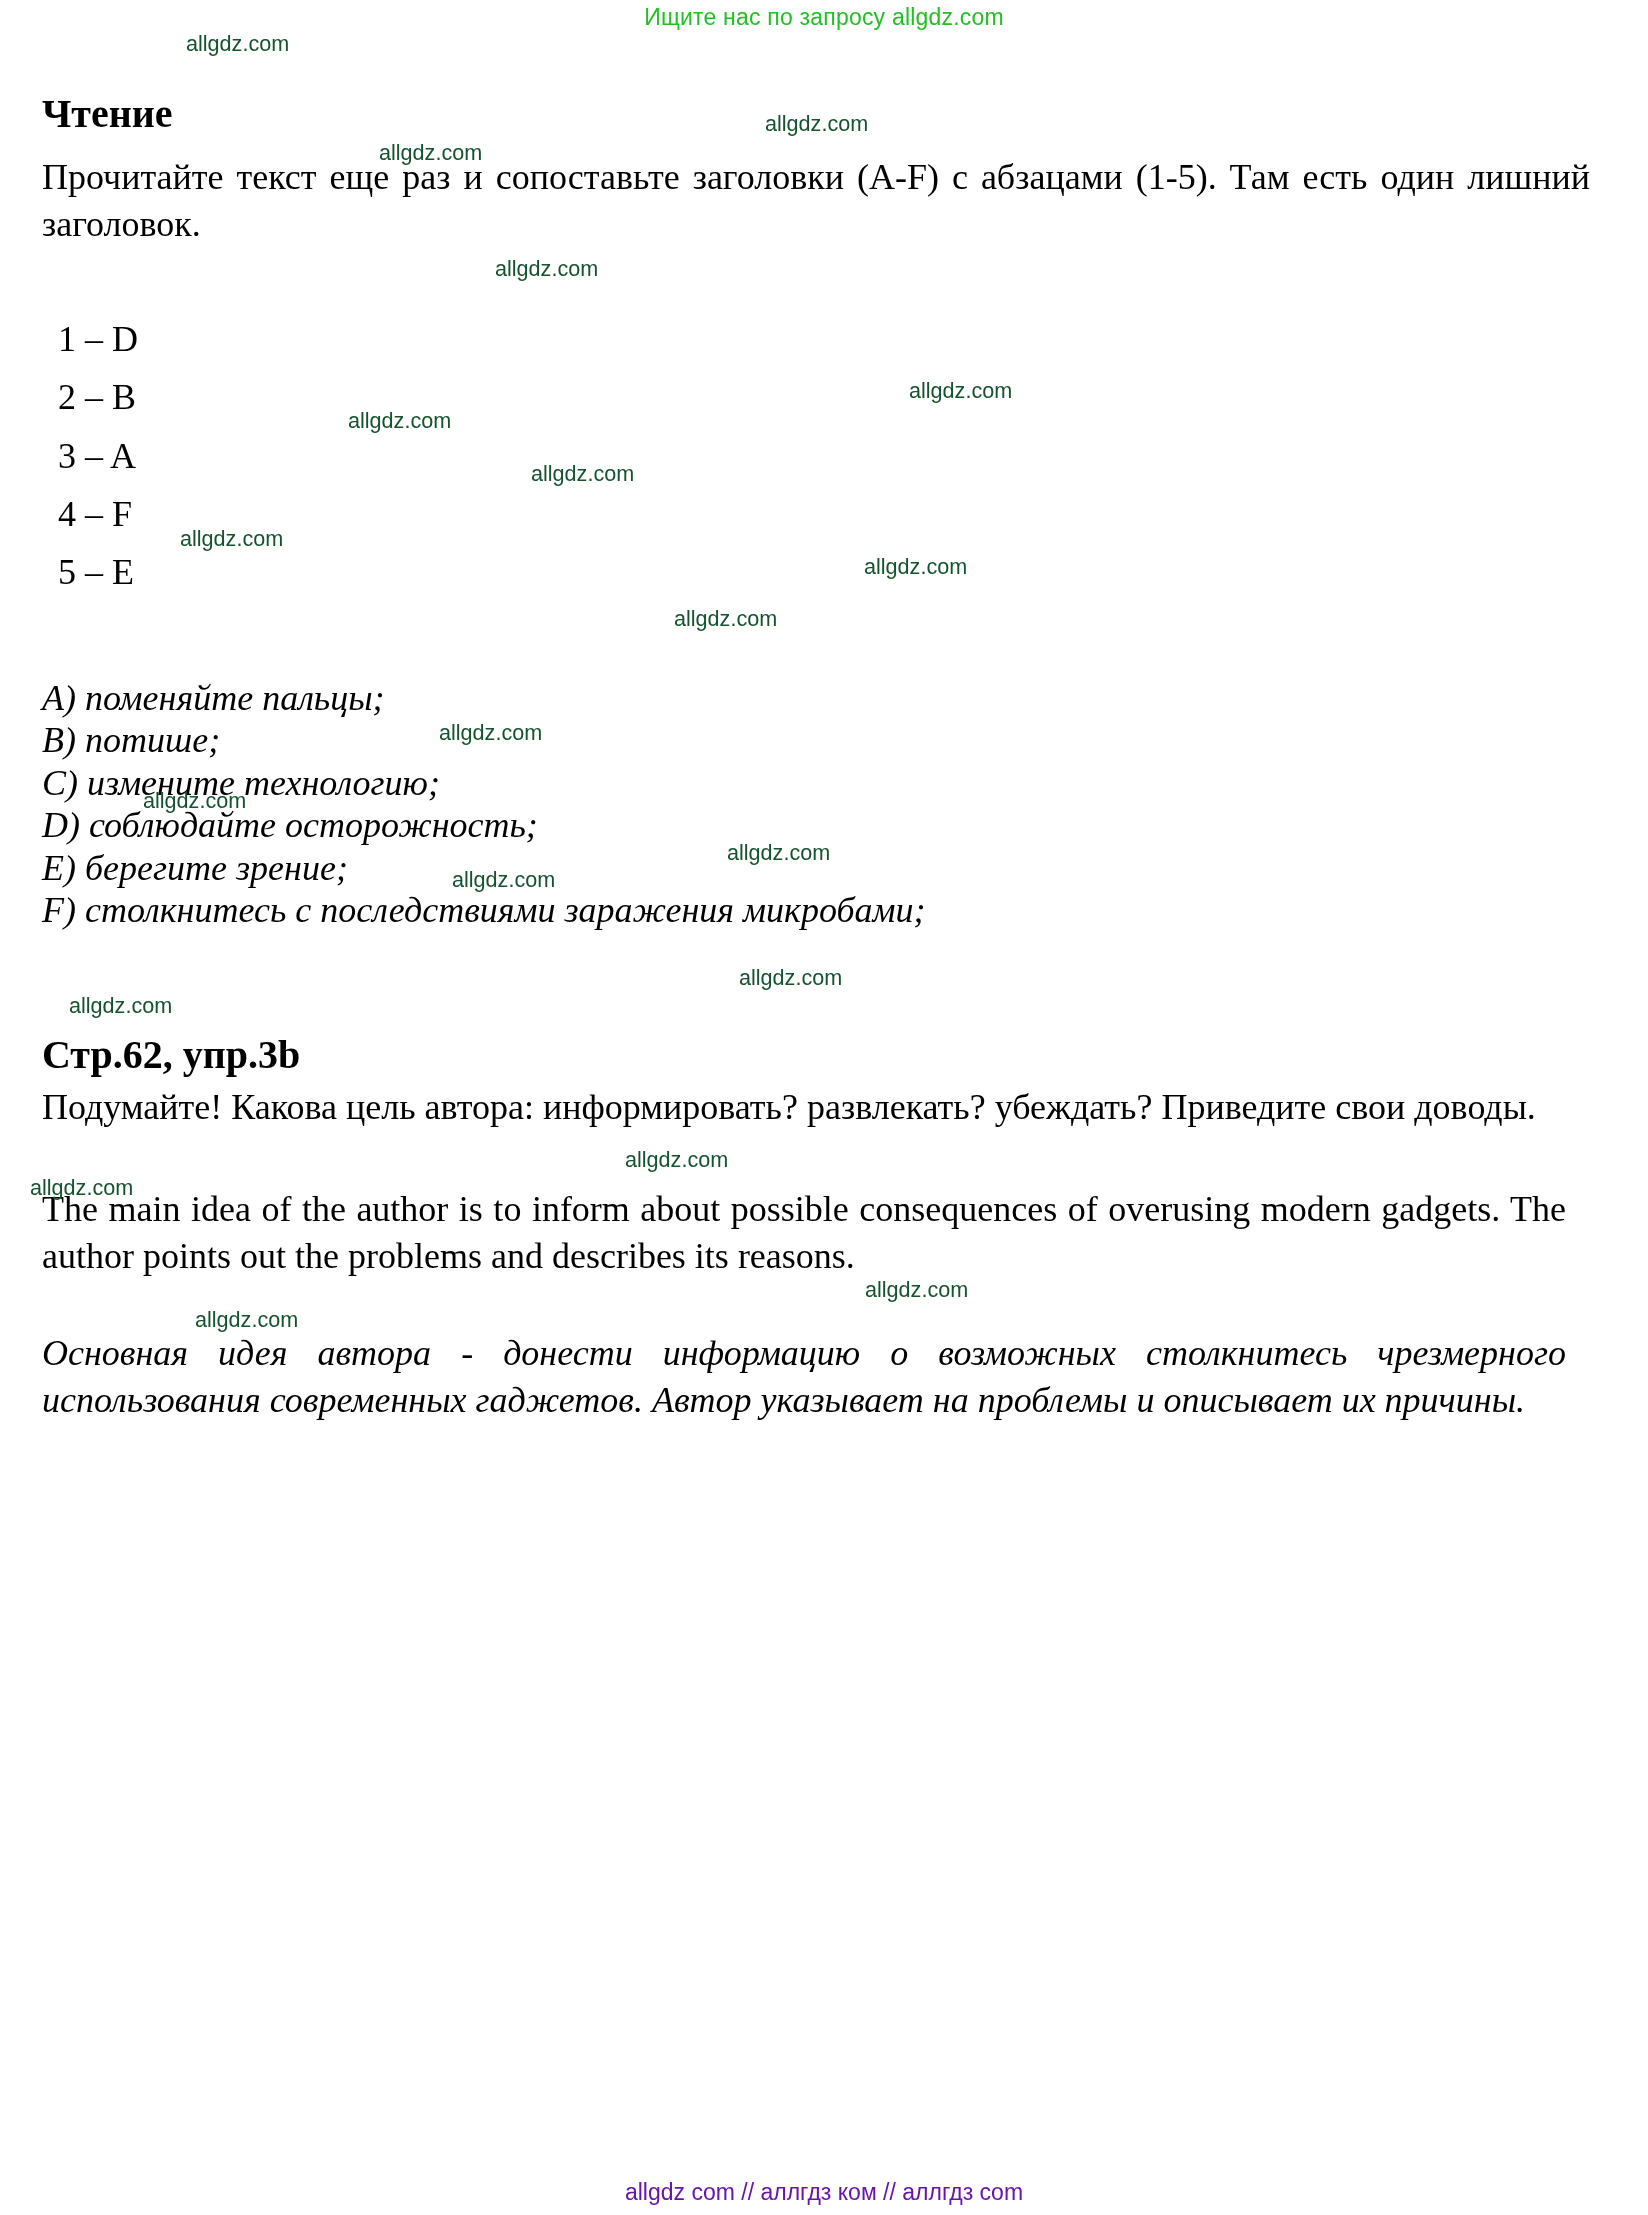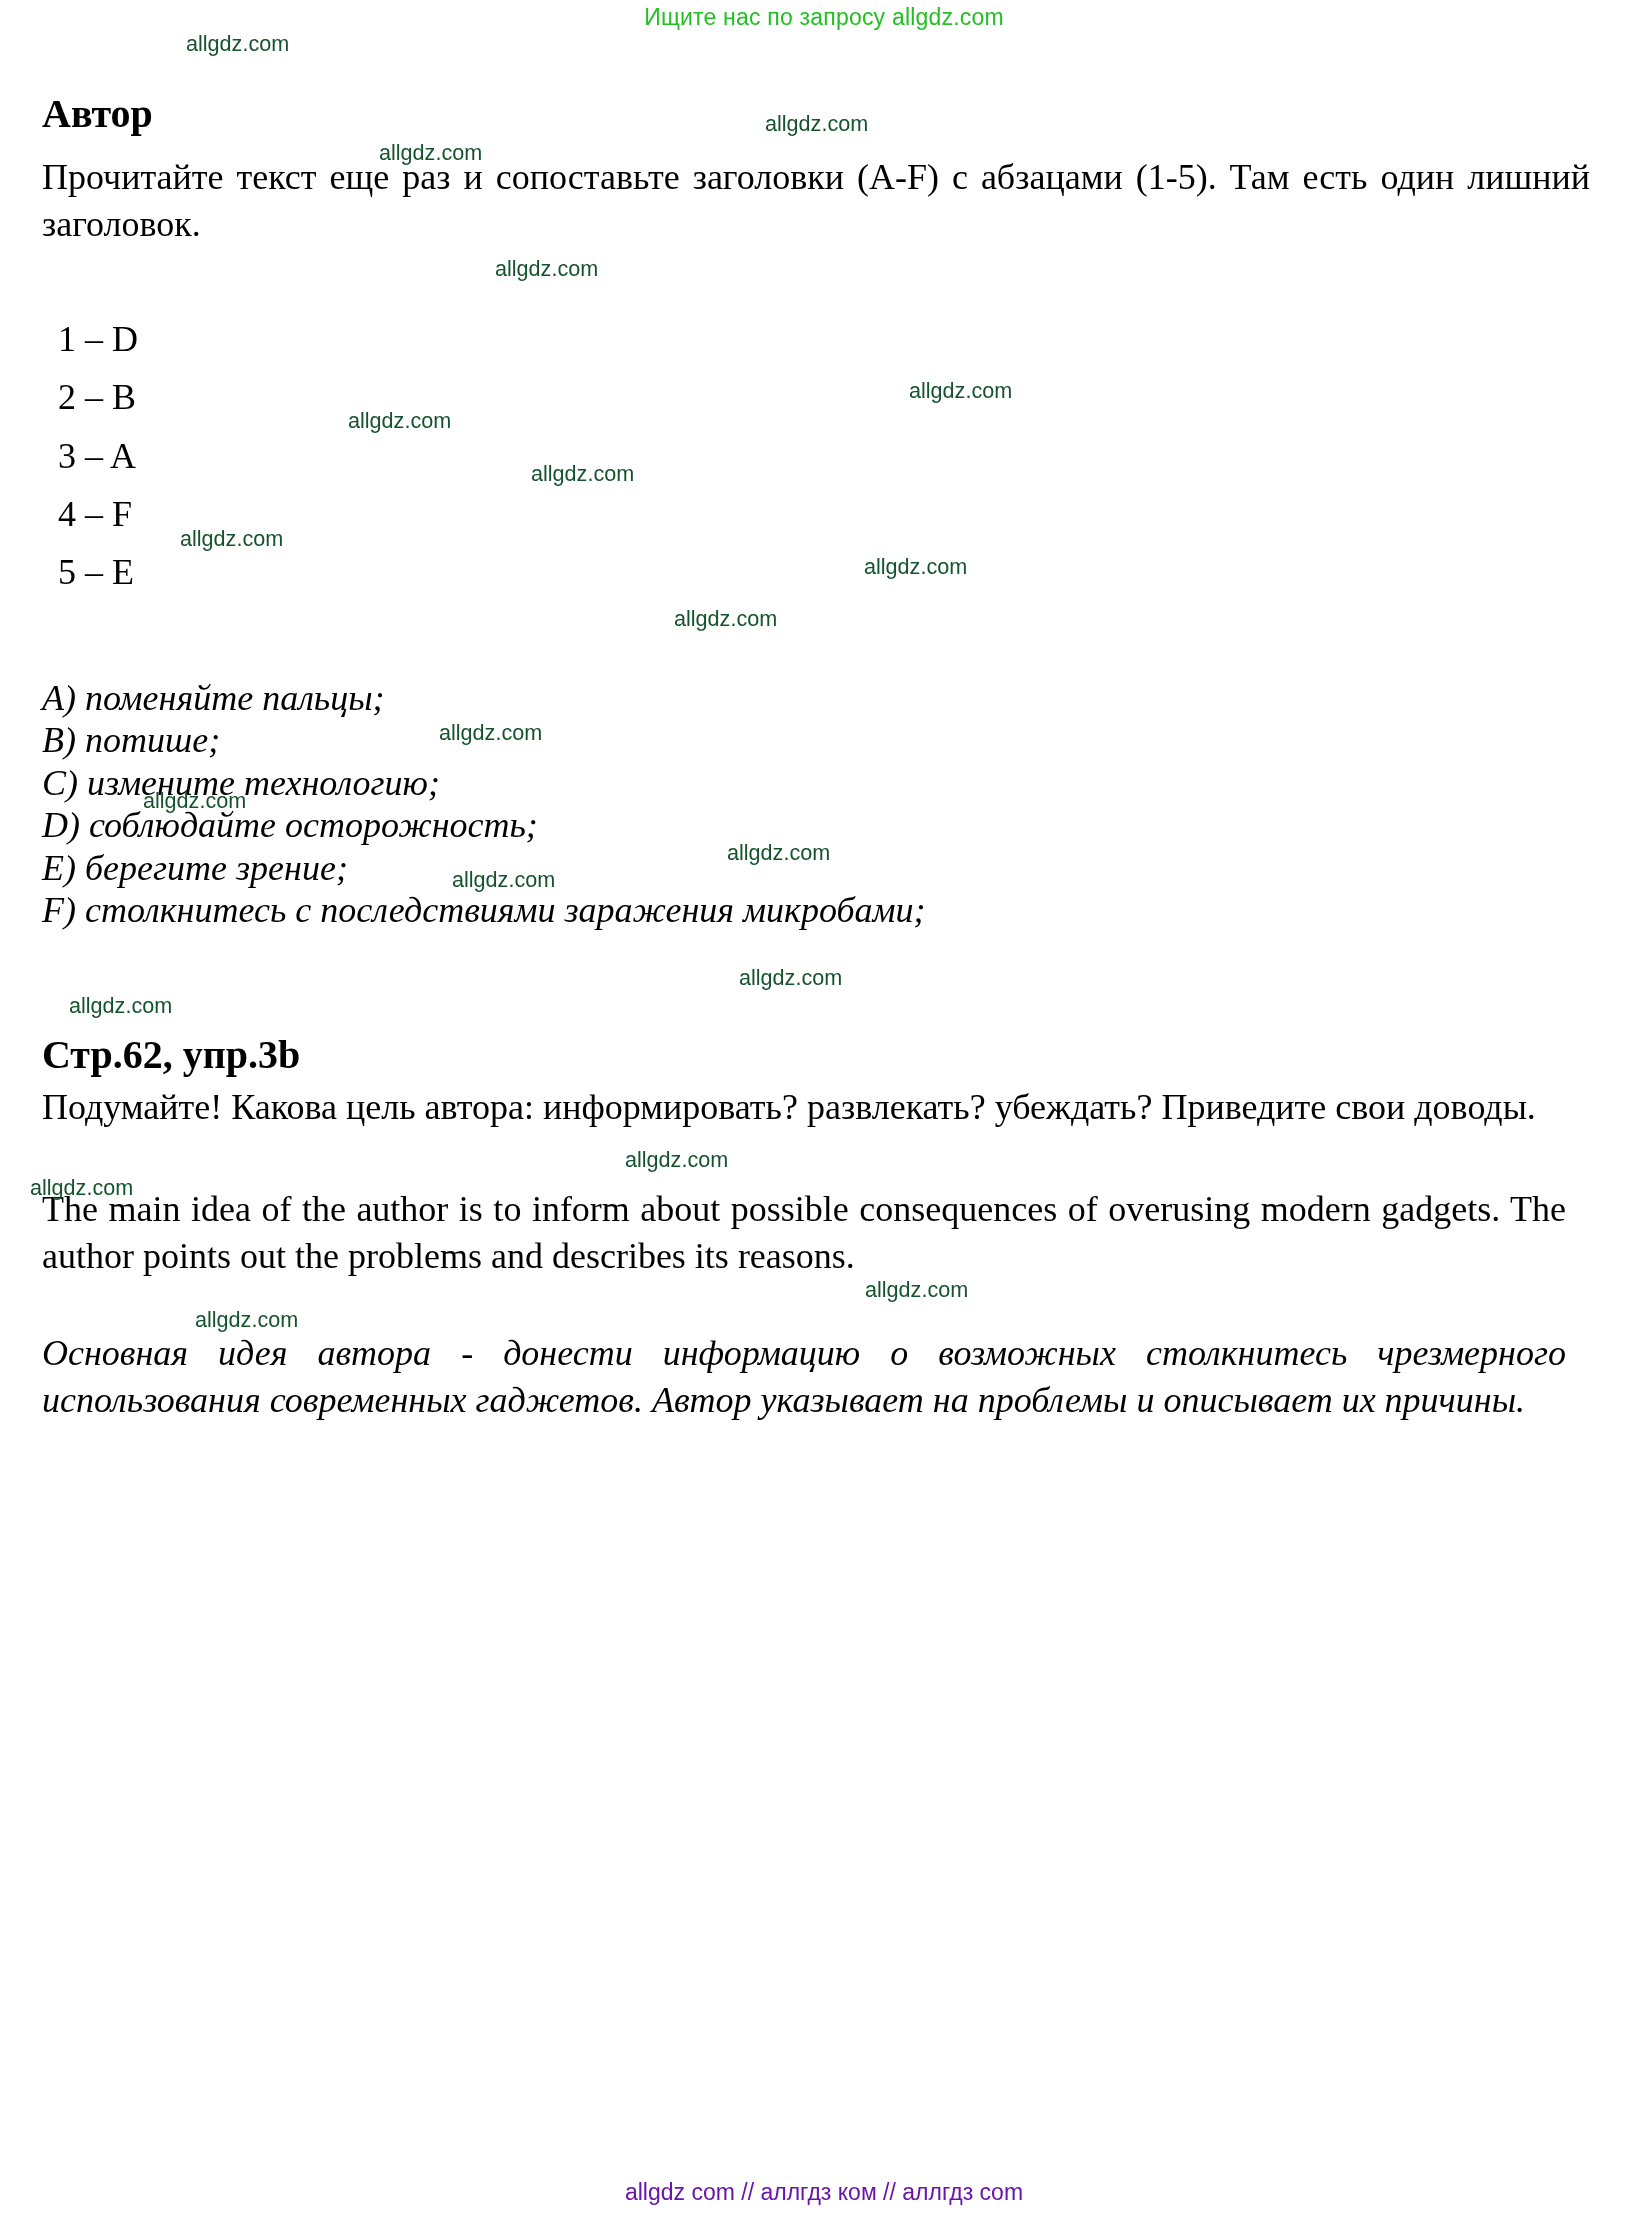--- a/index.html
+++ b/index.html
@@ -135,21 +135,21 @@
 <body>
 
 <div class="page">
 
   <div class="promo" style="color: rgb(34, 192, 34);">Ищите нас по запросу allgdz.com</div>
 
   <div class="content">
 
     <div style="height:93px"></div>
 
-    <h1 class="h-section">Автор</h1>
+    <h1 class="h-section">Чтение</h1>
 
     <div style="height:10.4px"></div>
 
 
     <div style="height:8.6px"></div>
 
     <p class="para" style="width:1548px">Прочитайте текст еще раз и сопоставьте заголовки (A-F) с абзацами (1-5). Там есть один лишний заголовок.</p>
 
     <div style="height:54px"></div>
 

